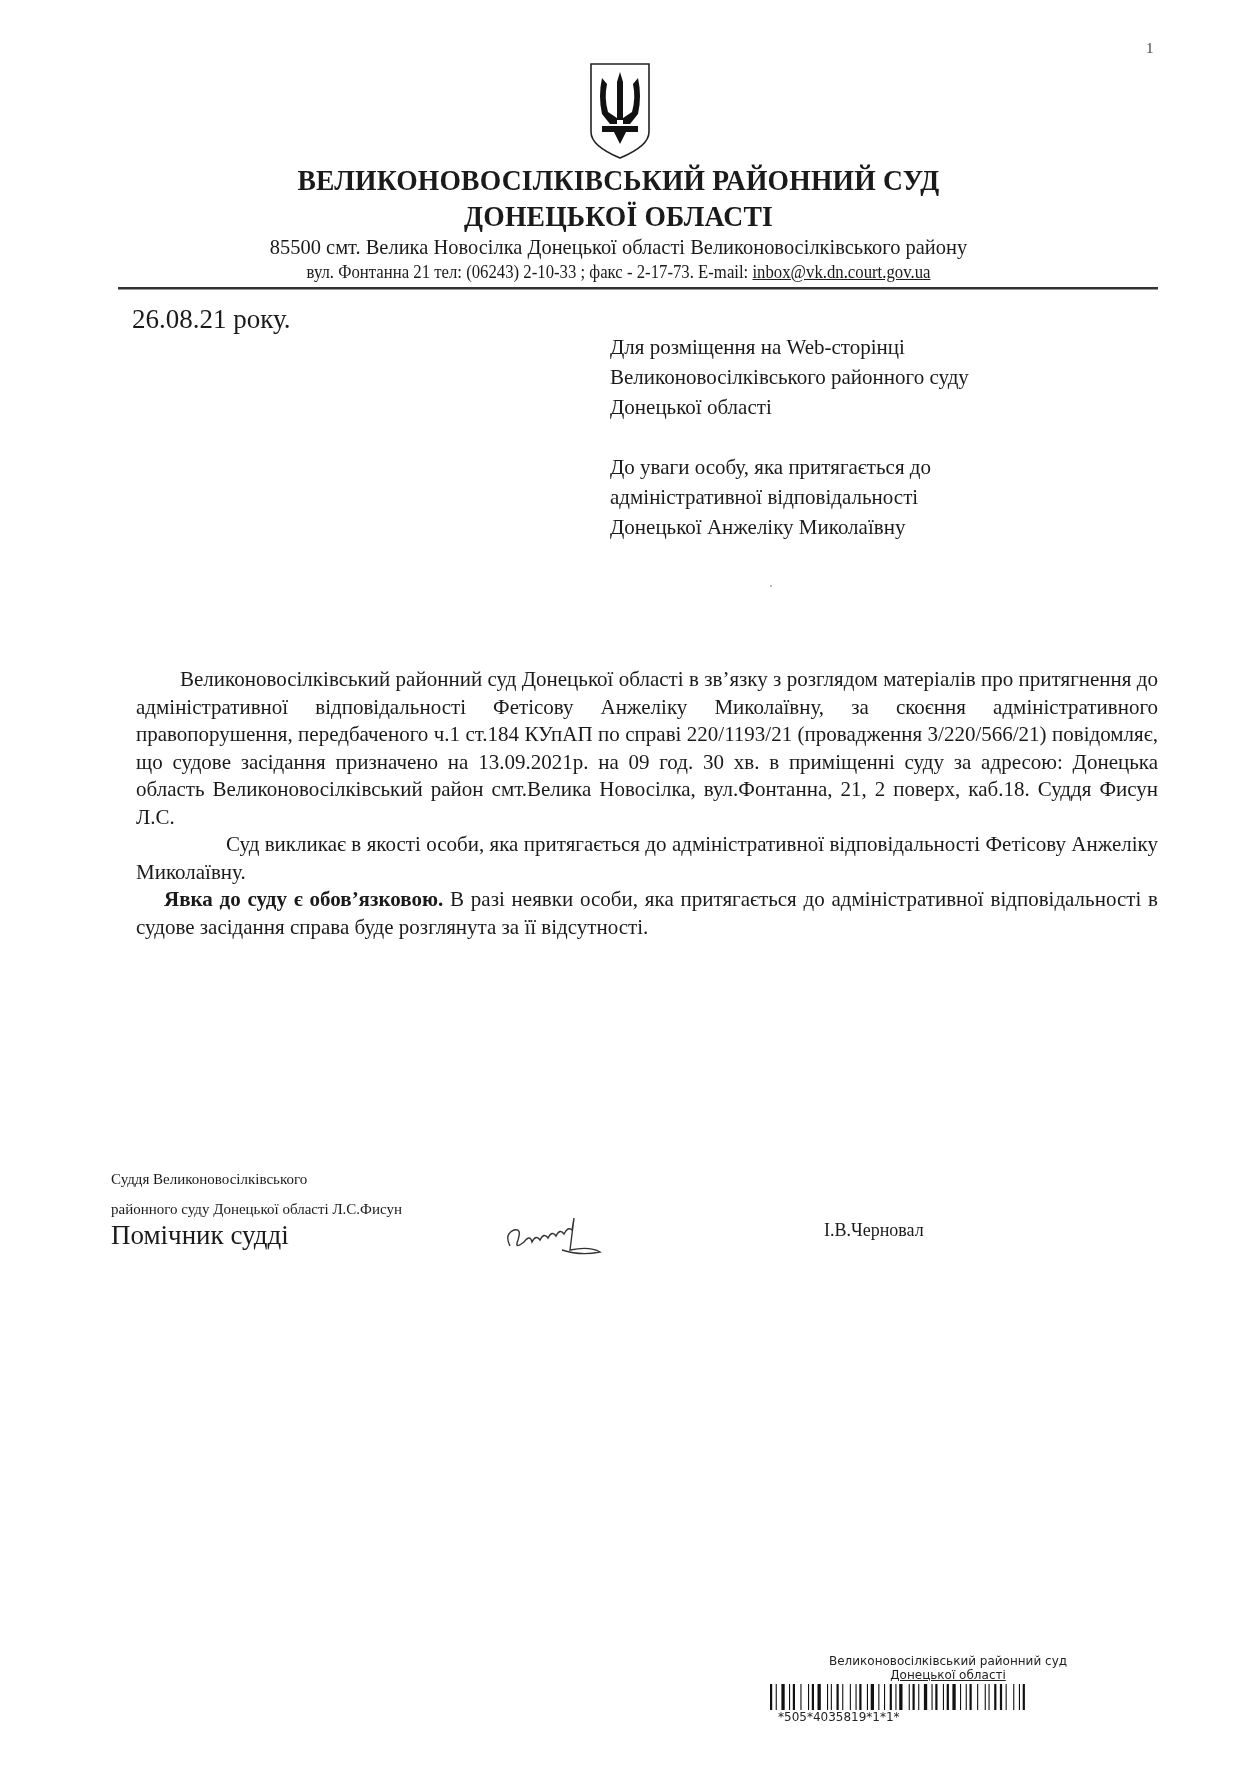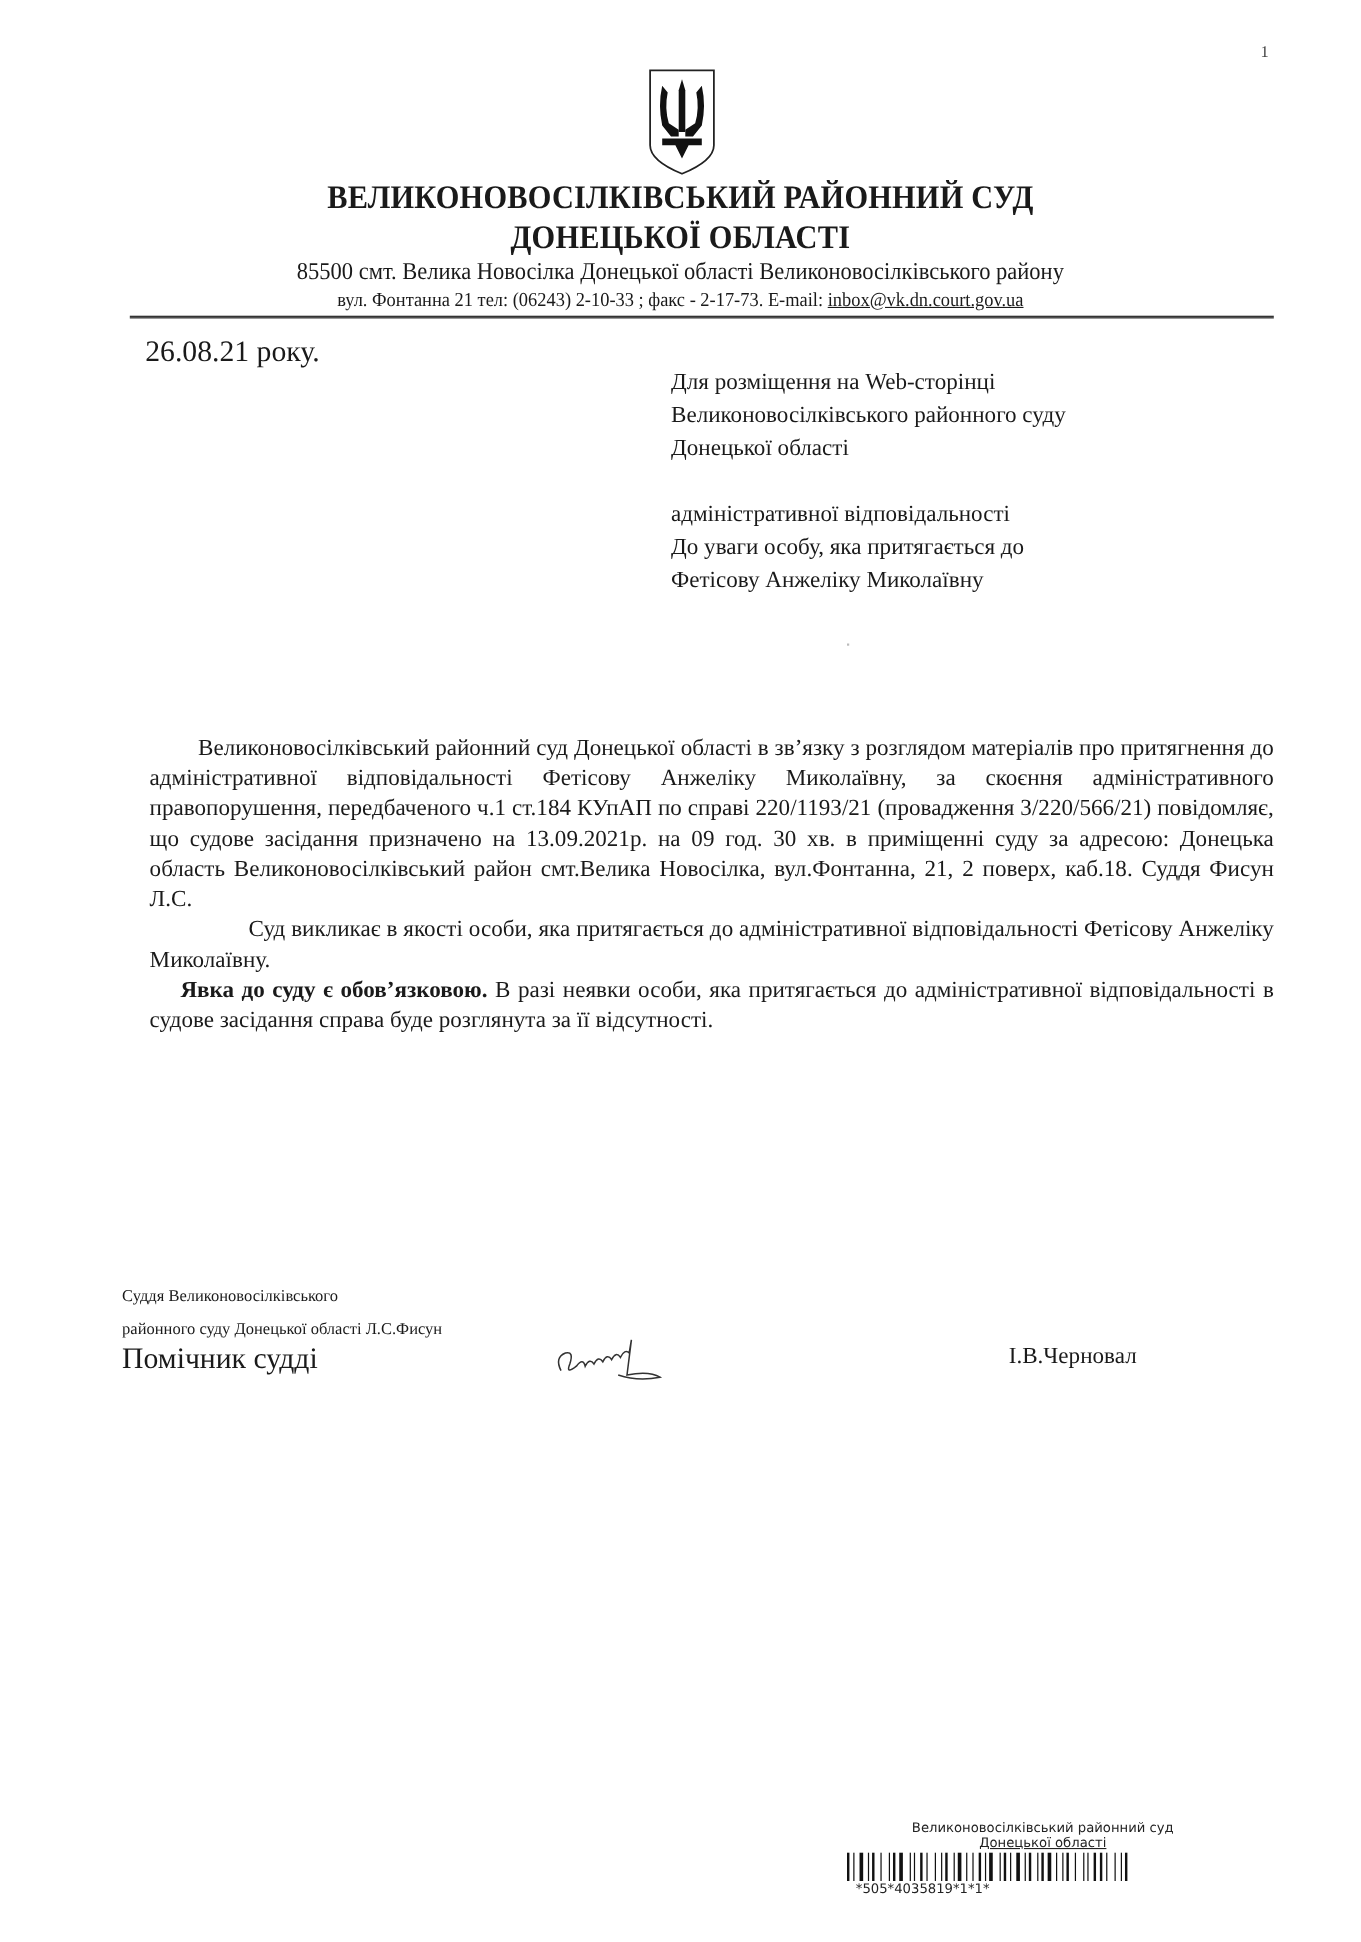--- a/index.html
+++ b/index.html
@@ -19,21 +19,21 @@
   .date { left:132px; top:304px; font-size:27px; }
   .recipient { left:610px; top:332px; font-size:21px; line-height:30px; }
   .recipient .gap { height:30px; }
   .body-text { left:136px; top:666px; width:1022px; font-size:21px; line-height:27.5px; text-align:justify; }
   .body-text p { margin:0; }
   .indent1 { text-indent:44px; }
   .indent2 { text-indent:90px; }
   .indent3 { text-indent:28px; }
   .sig-block { left:111px; top:1164px; font-size:15px; line-height:30px; }
   .assistant-label { left:111px; top:1220px; font-size:27px; }
-  .assistant-name { left:917px; top:1220px; font-size:21px; }
+  .assistant-name { left:824px; top:1220px; font-size:18px; }
   .signature { left:500px; top:1206px; width:110px; height:60px; }
   .stamp { left:778px; top:1654px; width:340px; text-align:center; font-family:"DejaVu Sans", sans-serif; font-size:12px; line-height:14px; color:#222; }
   .barcode { left:770px; top:1684px; width:348px; height:26px; }
   .barcode-num { left:778px; top:1710px; width:340px; text-align:left; font-family:"DejaVu Sans", sans-serif; font-size:12px; color:#222; }
   .speck { width:2px; height:2px; background:#bbb; }
 </style>
 </head>
 <body>
 
 <div class="abs page-num">1</div>
@@ -54,23 +54,23 @@
 </div>
 <div class="abs rule"></div>
 
 <div class="abs date">26.08.21 року.</div>
 
 <div class="abs recipient">
   <div>Для розміщення на Web-сторінці</div>
   <div>Великоновосілківського районного суду</div>
   <div>Донецької області</div>
   <div class="gap"></div>
+  <div>До уваги особу, яка притягається до</div>
   <div>адміністративної відповідальності</div>
-  <div>До уваги особу, яка притягається до</div>
-  <div>Фетісову Анжеліку Миколаївну</div>
+  <div>Донецької Анжеліку Миколаївну</div>
 </div>
 
 <div class="abs speck" style="left:770px;top:585px;"></div>
 
 <div class="abs body-text">
   <p class="indent1">Великоновосілківський районний суд Донецької області в зв’язку з розглядом матеріалів про притягнення до адміністративної відповідальності Фетісову Анжеліку Миколаївну, за скоєння адміністративного правопорушення, передбаченого ч.1 ст.184 КУпАП по справі 220/1193/21 (провадження 3/220/566/21)  повідомляє, що судове засідання призначено на 13.09.2021р. на 09 год. 30 хв.  в приміщенні суду за адресою: Донецька область Великоновосілківський район смт.Велика Новосілка, вул.Фонтанна, 21,  2 поверх, каб.18.  Суддя Фисун Л.С.</p>
   <p class="indent2">Суд викликає в якості особи, яка притягається до адміністративної відповідальності Фетісову Анжеліку Миколаївну.</p>
   <p class="indent3"><b>Явка до суду є обов’язковою.</b><span> В разі неявки особи, яка притягається до адміністративної відповідальності  в судове засідання справа буде розглянута за її відсутності.</span></p>
 </div>
 

